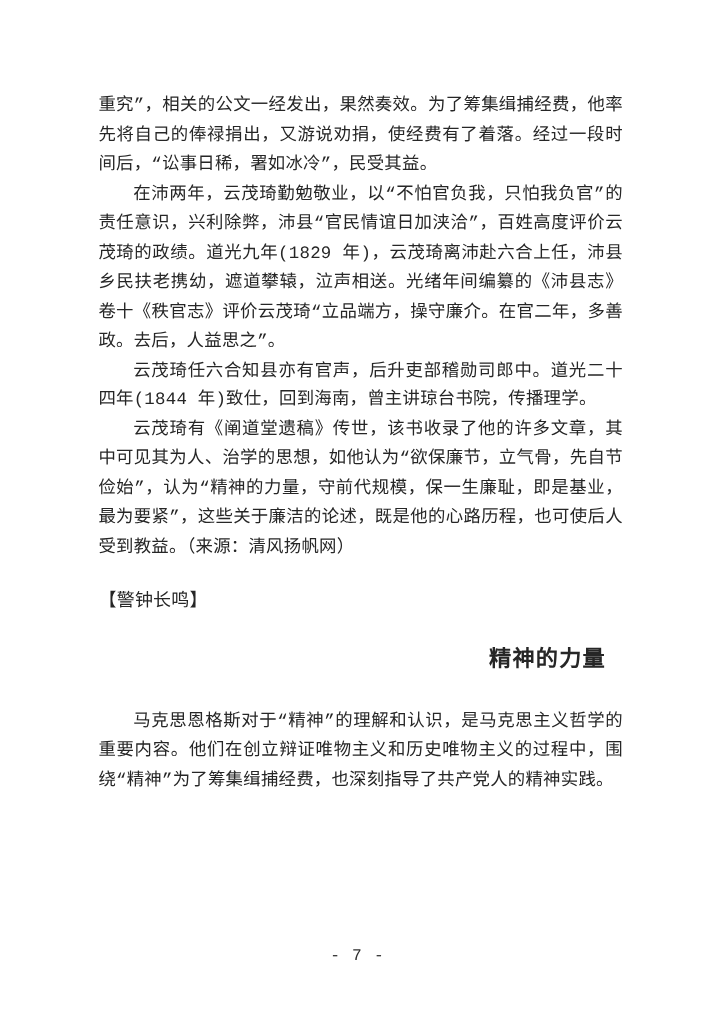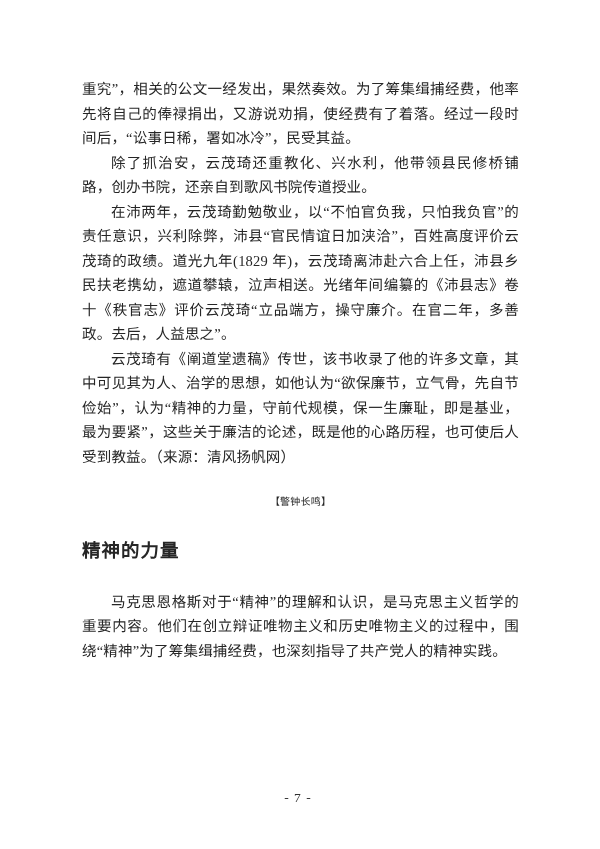--- a/index.html
+++ b/index.html
@@ -6,21 +6,21 @@
     margin: 0;
     padding: 0;
     background: #ffffff;
   }
   .page {
     position: relative;
     width: 596px;
     height: 849px;
     background: #ffffff;
     overflow: hidden;
-    font-family: Liberation Serif, serif;
+    font-family: Liberation Mono, monospace;
     color: #262626;
   }
   .content {
     position: absolute;
     top: 77px;
     left: 82px;
     width: 437px;
   }
   .para {
     margin: 0;
@@ -30,55 +30,55 @@
     text-justify: inter-ideograph;
     text-indent: 2em;
     letter-spacing: 0.2px;
   }
   .para.continued {
     text-indent: 0;
   }
   .section-marker {
     margin: 0;
     margin-top: 21px;
-    font-size: 10px;
+    font-size: 15px;
     line-height: 24.5px;
-    text-align: center;
+    text-align: left;
     letter-spacing: 0.2px;
   }
   .article-title {
-    margin: 0;
+    margin: 14px;
     margin-top: 23px;
     margin-bottom: 26px;
     font-size: 18.5px;
     line-height: 26px;
     font-weight: bold;
-    text-align: left;
+    text-align: right;
     letter-spacing: 1px;
   }
   .footer {
     position: absolute;
     top: 789px;
     left: 0;
     width: 100%;
     text-align: center;
     font-size: 13.5px;
     line-height: 18px;
     color: #303030;
     letter-spacing: 1px;
   }
 </style>
 </head>
 <body>
 
 <div class="page">
   <div class="content">
     <p class="para continued">重究”，相关的公文一经发出，果然奏效。为了筹集缉捕经费，他率先将自己的俸禄捐出，又游说劝捐，使经费有了着落。经过一段时间后，“讼事日稀，署如冰冷”，民受其益。</p>
-    <p class="para">除了抓治安，云茂琦还重教化、兴水利，他带领县民修桥铺路，创办书院，还亲自到歌风书院传道授业。</p>
     <p class="para">在沛两年，云茂琦勤勉敬业，以“不怕官负我，只怕我负官”的责任意识，兴利除弊，沛县“官民情谊日加浃洽”，百姓高度评价云茂琦的政绩。道光九年(1829 年)，云茂琦离沛赴六合上任，沛县乡民扶老携幼，遮道攀辕，泣声相送。光绪年间编纂的《沛县志》卷十《秩官志》评价云茂琦“立品端方，操守廉介。在官二年，多善政。去后，人益思之”。</p>
+    <p class="para">云茂琦任六合知县亦有官声，后升吏部稽勋司郎中。道光二十四年(1844 年)致仕，回到海南，曾主讲琼台书院，传播理学。</p>
     <p class="para">云茂琦有《阐道堂遗稿》传世，该书收录了他的许多文章，其中可见其为人、治学的思想，如他认为“欲保廉节，立气骨，先自节俭始”，认为“精神的力量，守前代规模，保一生廉耻，即是基业，最为要紧”，这些关于廉洁的论述，既是他的心路历程，也可使后人受到教益。（来源：清风扬帆网）</p>
 
     <p class="section-marker">【警钟长鸣】</p>
 
     <h1 class="article-title">精神的力量</h1>
 
     <p class="para">马克思恩格斯对于“精神”的理解和认识，是马克思主义哲学的重要内容。他们在创立辩证唯物主义和历史唯物主义的过程中，围绕“精神”为了筹集缉捕经费，也深刻指导了共产党人的精神实践。</p>
   </div>
 
   <div class="footer">- 7 -</div>

